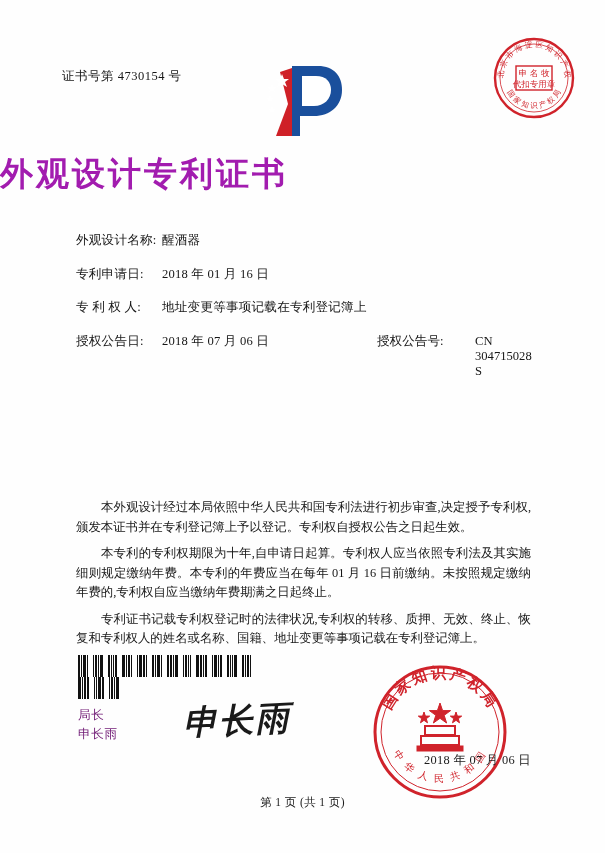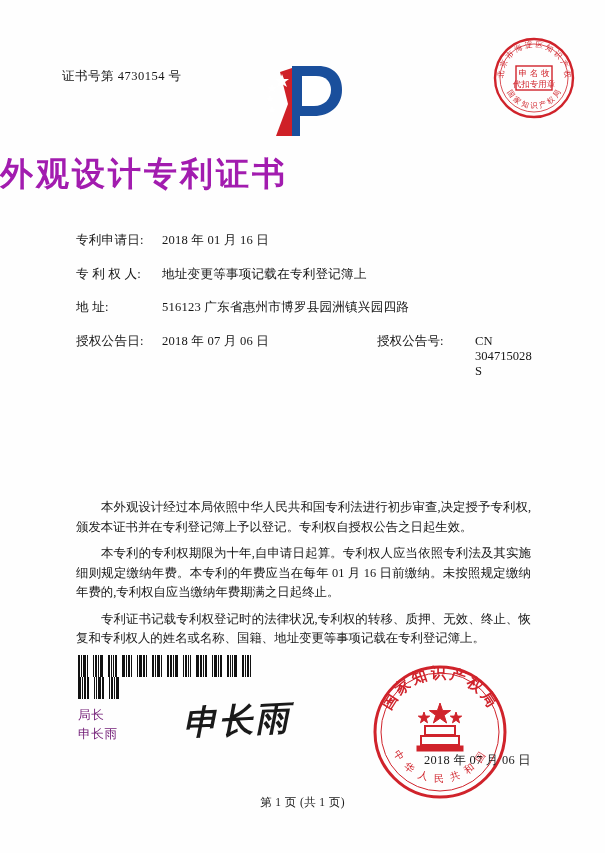--- a/index.html
+++ b/index.html
@@ -213,30 +213,30 @@
       <text font-size="7.4" fill="#d0232b" font-family="DejaVu Sans, sans-serif">
         <textPath href="#arcBot" startOffset="50%" text-anchor="middle">国 家 知 识 产 权 局</textPath>
       </text>
     </svg>
   </div>
 
   <div class="doc-title">外观设计专利证书</div>
 
   <div class="fields">
     <div class="field-row">
+      <div class="field-label">外观设计名称:</div>
+      <div class="field-value">醒酒器</div>
+    </div>
+    <div class="field-row">
       <div class="field-label">专利申请日:</div>
       <div class="field-value">2018 年 01 月 16 日</div>
     </div>
     <div class="field-row">
       <div class="field-label">专 利 权 人:</div>
       <div class="field-value">地址变更等事项记载在专利登记簿上</div>
-    </div>
-    <div class="field-row">
-      <div class="field-label">地 址:</div>
-      <div class="field-value">516123 广东省惠州市博罗县园洲镇兴园四路</div>
     </div>
     <div class="field-row dual">
       <div class="field-label">授权公告日:</div>
       <div class="field-value">2018 年 07 月 06 日</div>
       <div class="dual-second-label">授权公告号:</div>
       <div class="dual-second-value">CN 304715028 S</div>
     </div>
   </div>
 
   <div class="paragraphs">

